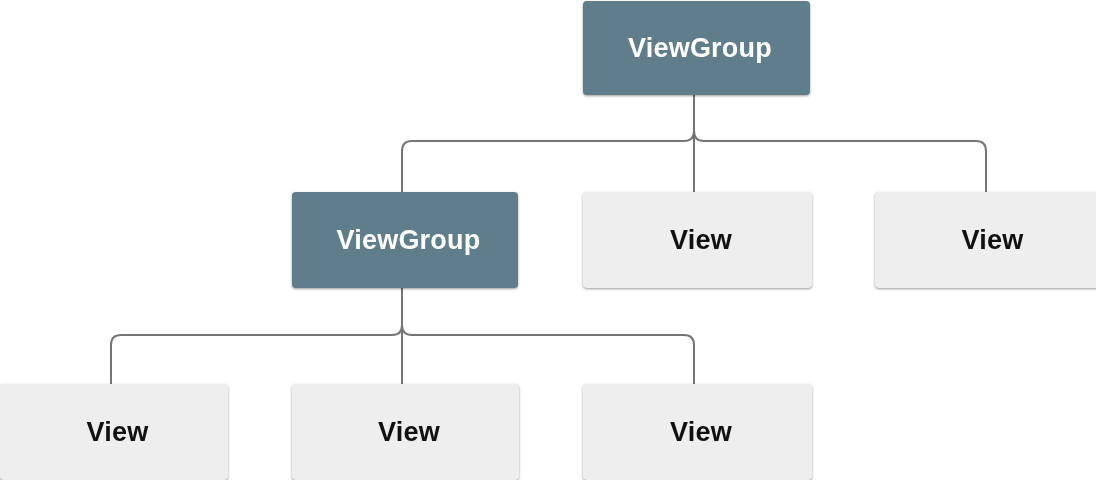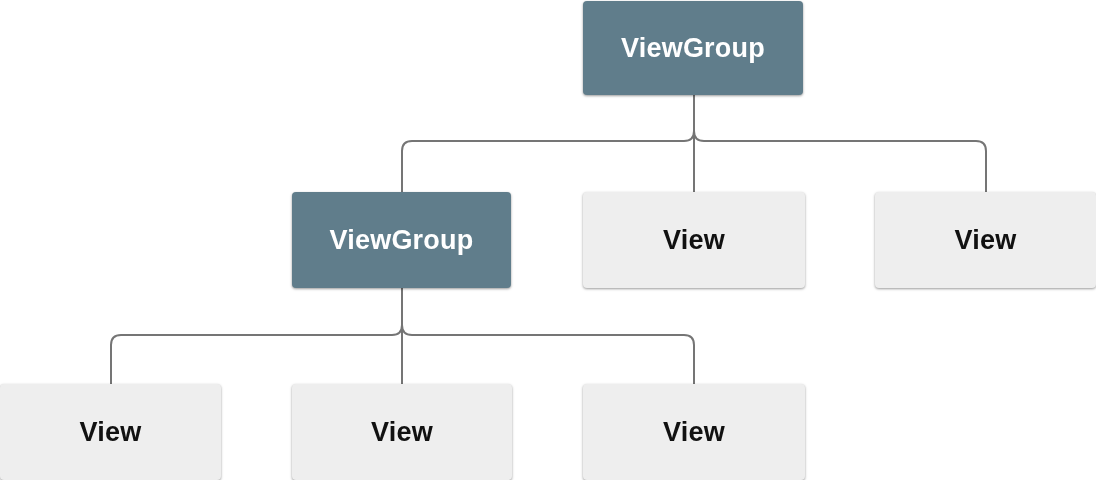--- a/index.html
+++ b/index.html
@@ -31,20 +31,21 @@
   .node {
     position: absolute;
     display: flex;
     align-items: center;
     justify-content: center;
     border-radius: 4px;
     box-shadow: 0 1px 3px rgba(0,0,0,0.28), 0 1px 2px rgba(0,0,0,0.14);
     font-size: 27px;
     font-weight: 600;
     letter-spacing: 0.2px;
+    padding-left: 7px;
   }
   .node.viewgroup {
     background: var(--viewgroup-fill, #607D8B);
     color: var(--viewgroup-text, #ffffff);
   }
   .node.view {
     background: var(--view-fill, #EEEEEE);
     color: var(--view-text, #111111);
     text-align: right;
   }

